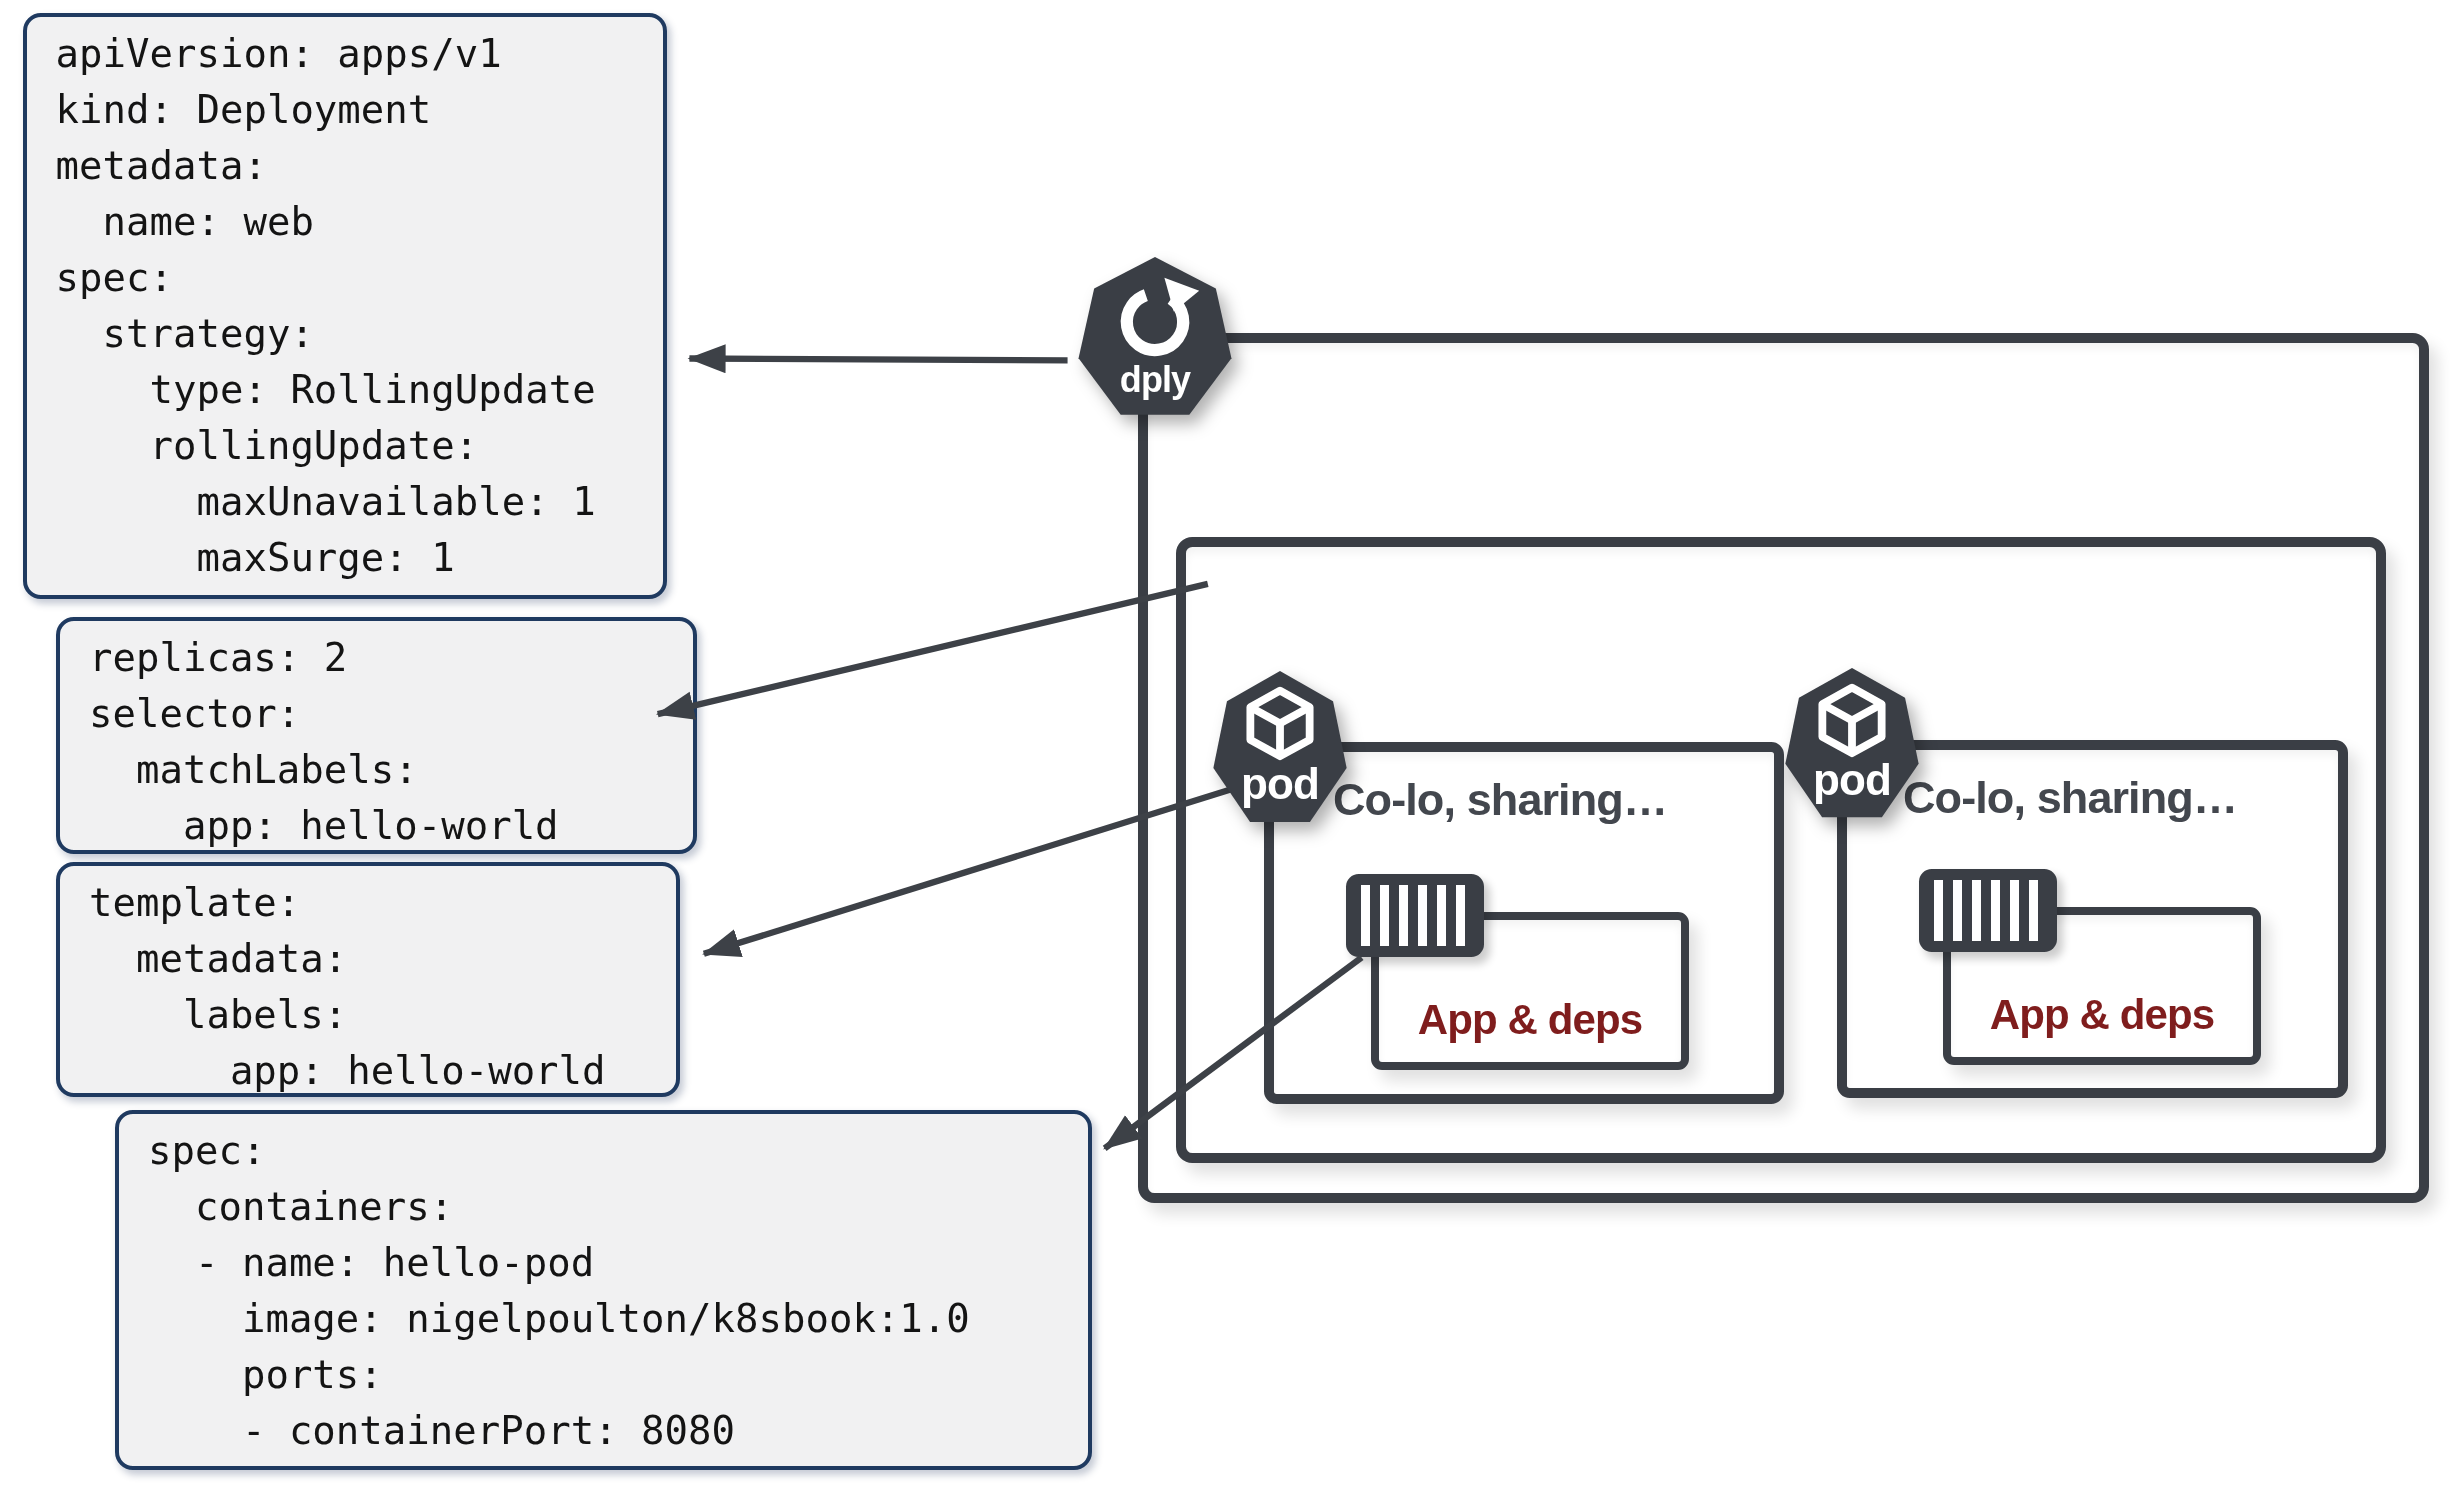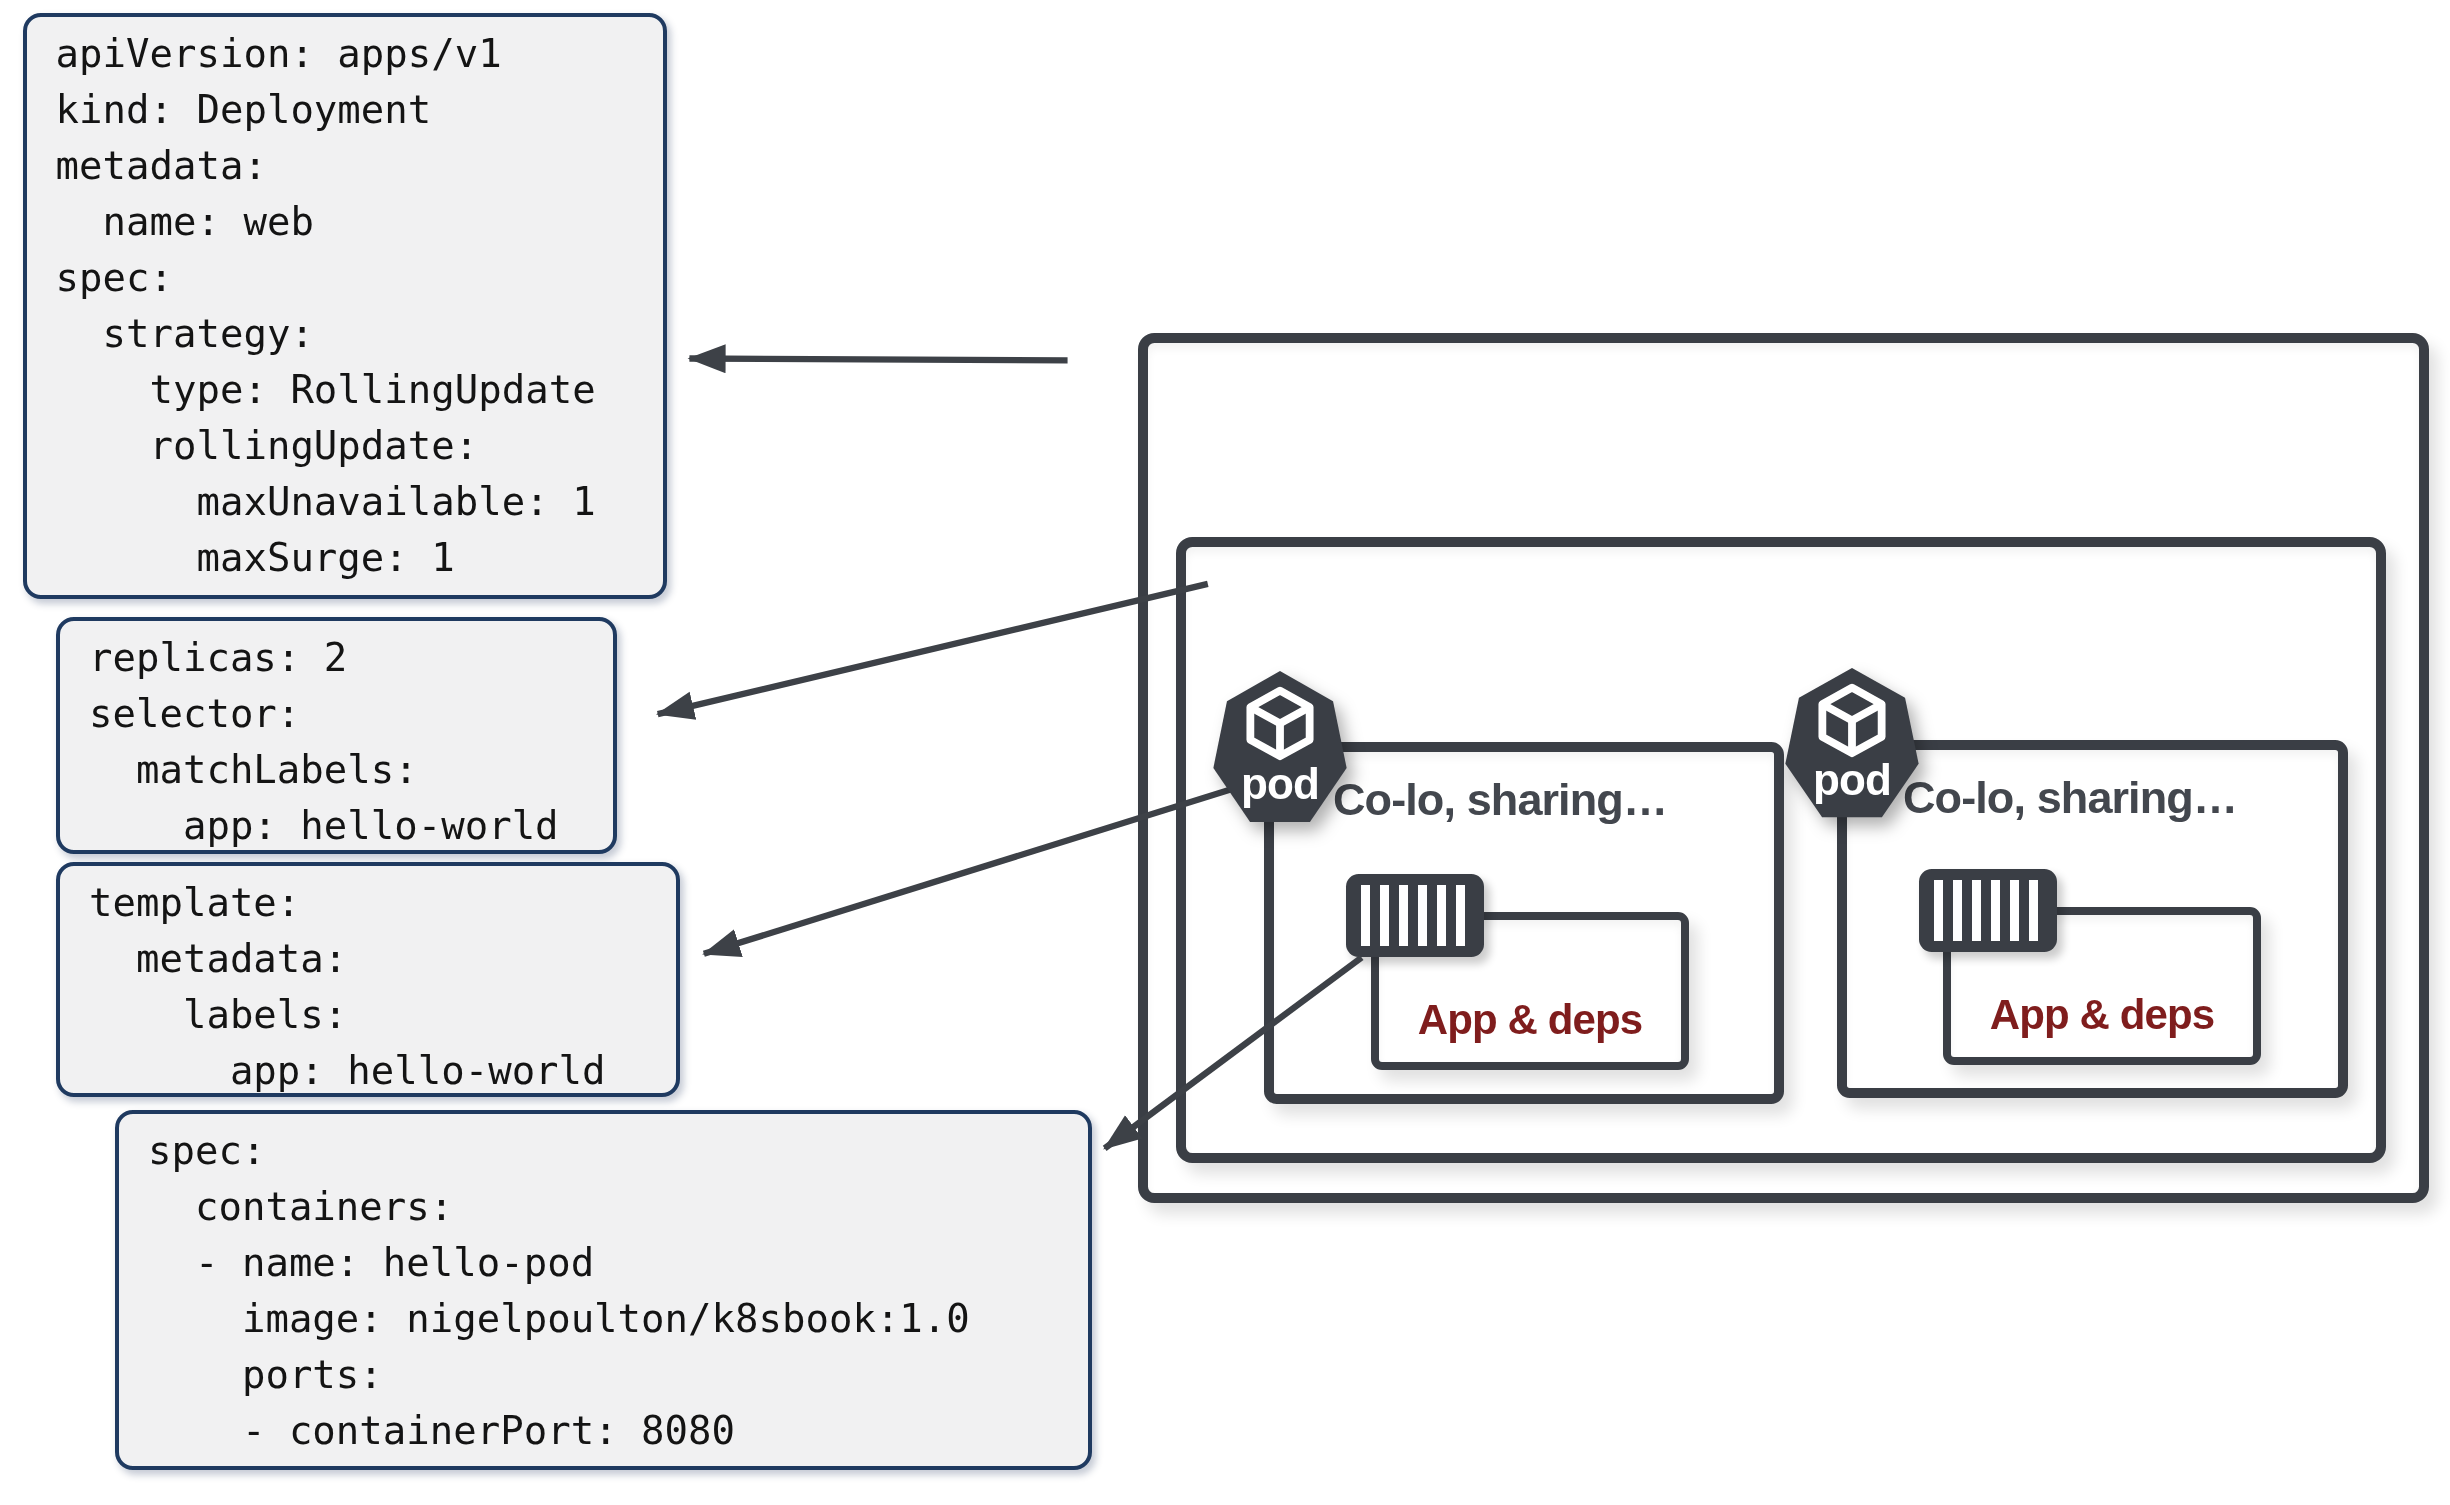--- a/index.html
+++ b/index.html
@@ -16,21 +16,21 @@
     box-shadow:3.6px 4.5px 7.2px rgba(30,50,90,0.25);
     box-sizing:border-box;
   }
   .yaml pre{
     margin:0;padding:9px 18px 0 29px;
     font-family:"DejaVu Sans Mono",monospace;
     font-size:39px;line-height:56px;color:#141414;
     white-space:pre;
   }
   #yaml-deployment{left:22.6px;top:12.7px;width:644px;height:586px;}
-  #yaml-replica   {left:56px;top:617px;width:561px;height:237px;}
+  #yaml-replica   {left:56px;top:617px;width:641px;height:237px;}
   #yaml-template  {left:56px;top:862px;width:624px;height:235px;}
   #yaml-podspec   {left:115px;top:1110px;width:977px;height:360px;}
 
   
   .dbox{
     position:absolute;border:10px solid #3a3e45;border-radius:16.3px;
     box-sizing:border-box;background:#ffffff;
     box-shadow:9px 11px 14.5px rgba(0,0,0,0.12), inset 0 5.4px 9px rgba(0,0,0,0.05);
   }
   #box-deployment{left:1138px;top:333px;width:1291px;height:870px;}
@@ -154,20 +154,29 @@
       <marker id="ah" markerUnits="userSpaceOnUse" markerWidth="46" markerHeight="38" refX="40" refY="18" orient="auto">
         <polygon points="0,2 42,18 0,34" fill="#3d4147"></polygon>
       </marker>
     </defs>
     <line x1="1180" y1="398" x2="762" y2="396" stroke="#3d4147" stroke-width="7" marker-end="url(#ah)"></line>
     <line x1="1335" y1="645" x2="727" y2="789" stroke="#3d4147" stroke-width="7" marker-end="url(#ah)"></line>
     <line x1="1400" y1="860" x2="778" y2="1054" stroke="#3d4147" stroke-width="7" marker-end="url(#ah)"></line>
     <line x1="1505" y1="1058" x2="1221" y2="1269" stroke="#3d4147" stroke-width="7" marker-end="url(#ah)"></line>
   </svg>
 
+  <div class="hept" id="hept-dply">
+    <div class="shape">
+      <svg width="94" height="94" viewBox="0 0 100 100" style="top:14.5px;">
+        <circle cx="50" cy="53" r="30" fill="none" stroke="#ffffff" stroke-width="13" stroke-dasharray="160 29" transform="rotate(-55 50 53)"></circle>
+        <polygon points="60,6 97,20 70,42" fill="#ffffff"></polygon>
+      </svg>
+      <div class="badge">dply</div>
+    </div>
+  </div>
 
 
   <div class="hept" id="hept-pod-1">
     <div class="shape">
       <svg width="78" height="78" viewBox="0 0 100 100" style="top:14.5px;">
         <polygon points="50,6 88,27 88,69 50,90 12,69 12,27" fill="none" stroke="#ffffff" stroke-width="10" stroke-linejoin="round"></polygon>
         <polyline points="12,27 50,48 88,27" fill="none" stroke="#ffffff" stroke-width="10" stroke-linejoin="round"></polyline>
         <line x1="50" y1="48" x2="50" y2="90" stroke="#ffffff" stroke-width="10"></line>
       </svg>
       <div class="badge">pod</div>

